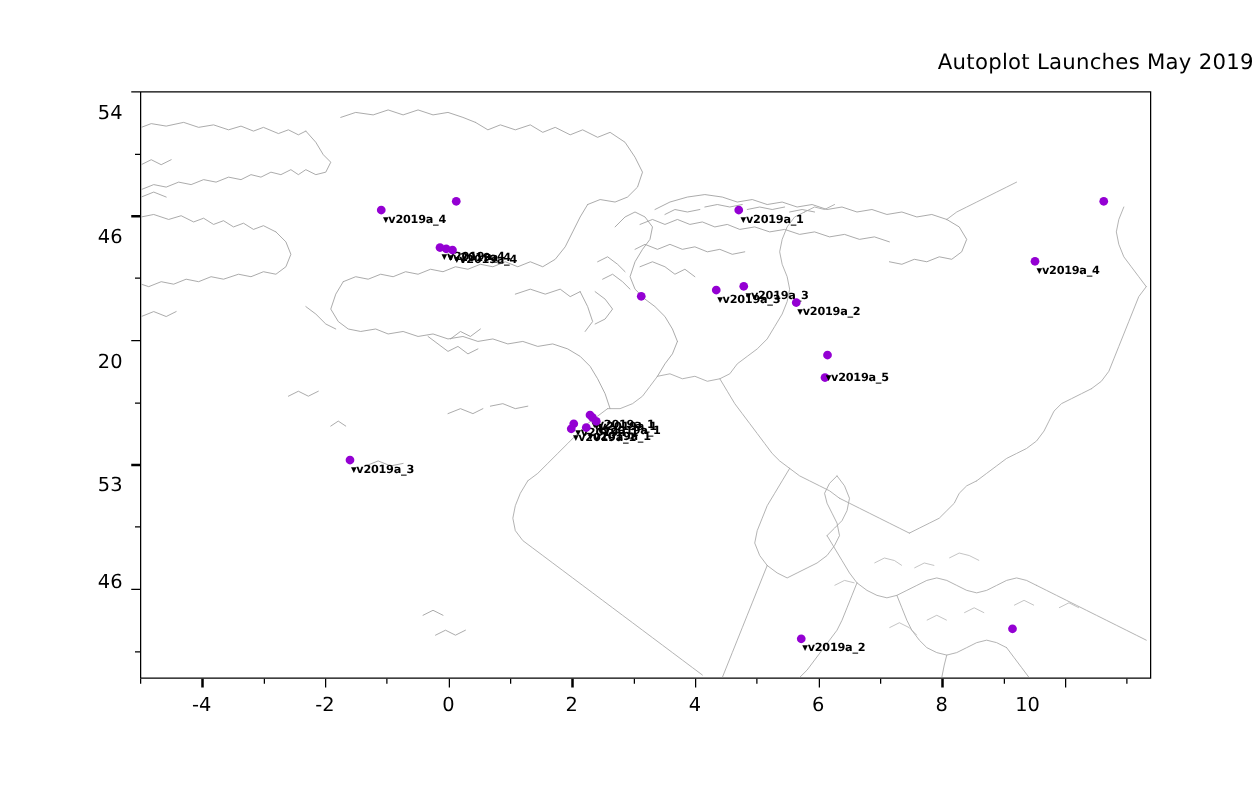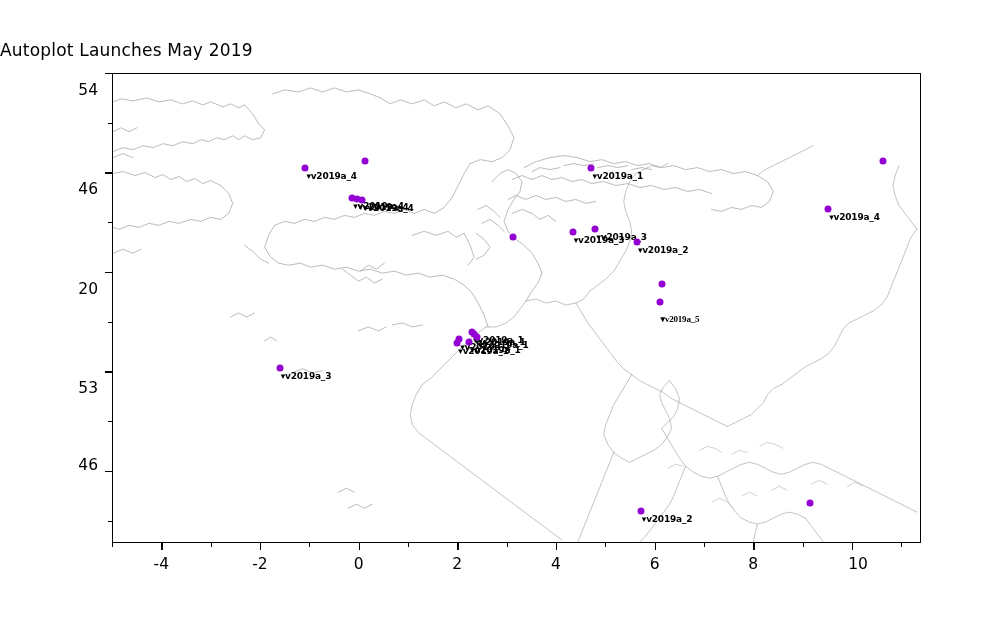--- a/index.html
+++ b/index.html
@@ -13,21 +13,21 @@
     height: 633px;
     background: #ffffff;
     font-family: "DejaVu Sans", sans-serif;
     overflow: hidden;
   }
   #plot-title {
     position: absolute;
     left: 0;
     top: 40px;
     width: 1003px;
-    text-align: left;
+    text-align: right;
     font-size: 17px;
     color: #000000;
     letter-spacing: 0.2px;
   }
   
   #axes {
     position: absolute;
     left: 112px;
     top: 73px;
     width: 809px;
@@ -222,21 +222,21 @@
         <div class="pt-label" style="left: 716.274px; top: 138.28px;">▾v2019a_4</div>
         <div class="marker" style="left: 399.567px; top: 163.132px; background: rgb(148, 0, 211); width: 7px; height: 7px;"></div>
         <div class="marker" style="left: 459.749px; top: 158.159px; background: rgb(148, 0, 211); width: 7px; height: 7px;"></div>
         <div class="pt-label" style="left: 460.749px; top: 161.159px;">▾v2019a_3</div>
         <div class="marker" style="left: 482.44px; top: 155.175px; background: rgb(148, 0, 211); width: 7px; height: 7px;"></div>
         <div class="pt-label" style="left: 483.44px; top: 158.175px;">▾v2019a_3</div>
         <div class="marker" style="left: 523.877px; top: 167.608px; background: rgb(148, 0, 211); width: 7px; height: 7px;"></div>
         <div class="pt-label" style="left: 524.877px; top: 170.608px;">▾v2019a_2</div>
         <div class="marker" style="left: 548.541px; top: 209.884px; background: rgb(148, 0, 211); width: 7px; height: 7px;"></div>
         <div class="marker" style="left: 546.568px; top: 227.788px; background: rgb(148, 0, 211); width: 7px; height: 7px;"></div>
-        <div class="pt-label" style="left: 547.568px; top: 240px; font-family: Liberation Serif, serif;">▾v2019a_5</div>
+        <div class="pt-label" style="left: 547.568px; top: 224px;">▾v2019a_5</div>
         <div class="marker" style="left: 346.291px; top: 264.593px; background: rgb(148, 0, 211); width: 7px; height: 7px;"></div>
         <div class="pt-label" style="left: 347.291px; top: 267.593px;">▾v2019a_1</div>
         <div class="marker" style="left: 359.117px; top: 257.63px; background: rgb(148, 0, 211); width: 7px; height: 7px;"></div>
         <div class="pt-label" style="left: 360.117px; top: 260.63px;">▾v2019a_1</div>
         <div class="marker" style="left: 361.09px; top: 259.619px; background: rgb(148, 0, 211); width: 7px; height: 7px;"></div>
         <div class="pt-label" style="left: 362.09px; top: 262.619px;">▾v2019a_1</div>
         <div class="marker" style="left: 364.05px; top: 262.603px; background: rgb(148, 0, 211); width: 7px; height: 7px;"></div>
         <div class="pt-label" style="left: 365.05px; top: 265.603px;">▾v2019a_1</div>
         <div class="marker" style="left: 356.157px; top: 267.577px; background: rgb(148, 0, 211); width: 7px; height: 7px;"></div>
         <div class="pt-label" style="left: 357.157px; top: 270.577px;">▾v2019a_1</div>
@@ -268,21 +268,21 @@
       <div class="ticklabel-x" style="left: 358.646px; top: 555px;">0</div>
       <div class="tick-major-x" style="left: 457.305px; top: 543px;"></div>
       <div class="ticklabel-x" style="left: 457.305px; top: 555px;">2</div>
       <div class="tick-major-x" style="left: 555.963px; top: 543px;"></div>
       <div class="ticklabel-x" style="left: 555.963px; top: 555px;">4</div>
       <div class="tick-major-x" style="left: 654.622px; top: 543px;"></div>
       <div class="ticklabel-x" style="left: 654.622px; top: 555px;">6</div>
       <div class="tick-major-x" style="left: 753.28px; top: 543px;"></div>
       <div class="ticklabel-x" style="left: 753.28px; top: 555px;">8</div>
       <div class="tick-major-x" style="left: 851.939px; top: 543px;"></div>
-      <div class="ticklabel-x" style="left: 858px; top: 555px;">10</div>
+      <div class="ticklabel-x" style="left: 822px; top: 555px;">10</div>
     </div>
   <div id="yticks-layer">
       <div class="tick-minor-y" style="left: 108px; top: 520.619px;"></div>
       <div class="tick-minor-y" style="left: 108px; top: 421.148px;"></div>
       <div class="tick-minor-y" style="left: 108px; top: 321.677px;"></div>
       <div class="tick-minor-y" style="left: 108px; top: 222.206px;"></div>
       <div class="tick-minor-y" style="left: 108px; top: 122.735px;"></div>
       <div class="tick-major-y" style="left: 105px; top: 470.884px;"></div>
       <div class="ticklabel-y" style="left: 64px; width: 34px; top: 448px;">46</div>
       <div class="tick-major-y" style="left: 105px; top: 371.413px;"></div>

